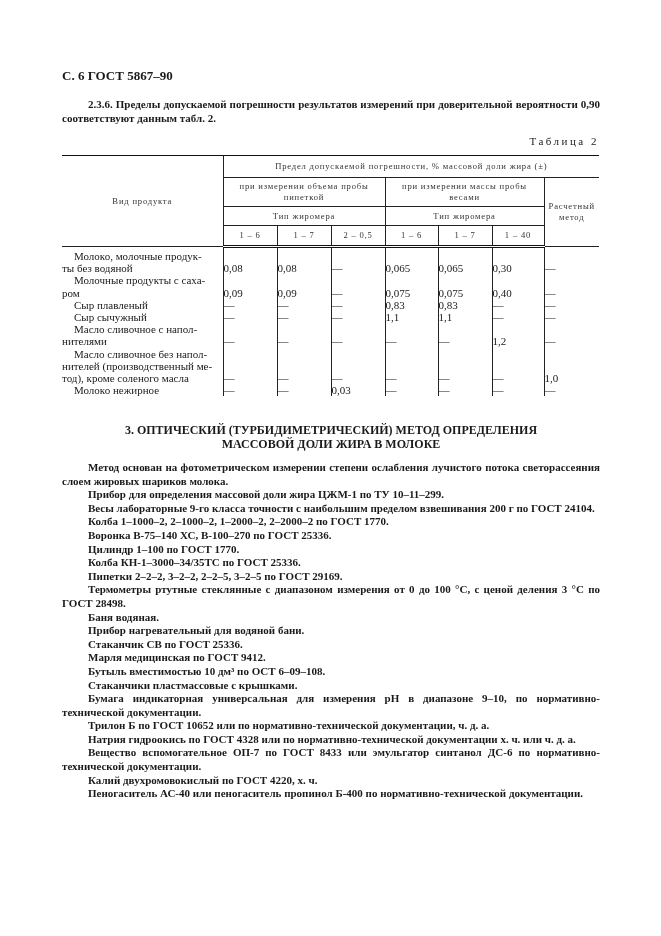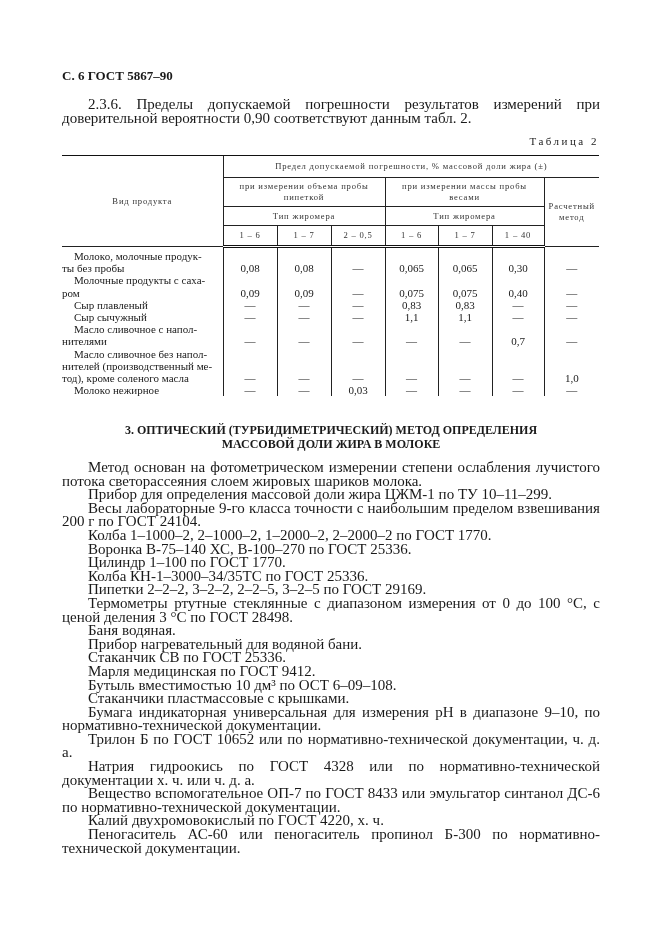--- a/index.html
+++ b/index.html
@@ -1,30 +1,30 @@
 <!DOCTYPE html>
 <html><head>
 <meta charset="utf-8">
 <style>
   html, body { margin: 0; padding: 0; background: #ffffff; }
   body { width: 661px; height: 936px; position: relative; overflow: hidden;
          font-family: "Liberation Serif", "DejaVu Serif", serif; color: #1a1a1a; }
   .page-header { position: absolute; left: 62px; top: 68px; font-weight: bold; font-size: 13px; text-align: right; }
-  .para { position: absolute; left: 62px; width: 538px; font-size: 15px; line-height: 13.6px; text-align: justify; }
+  .para { position: absolute; left: 62px; width: 538px; font-size: 11px; line-height: 13.6px; text-align: justify; font-weight: bold; }
   .indent { text-indent: 26px; }
   .table-caption { position: absolute; right: 62px; top: 135px; font-size: 11px; letter-spacing: 2.5px; }
   table.t2 { position: absolute; left: 62px; top: 155px; width: 537px; border-collapse: collapse; font-size: 11px; }
   table.t2 th { font-weight: normal; font-size: 8.6px; letter-spacing: 0.8px; color: #333; border-left: 1px solid #222; border-bottom: 1px solid #222; padding: 0; text-align: center; line-height: 11px; }
   table.t2 th.first { border-left: none; }
   table.t2 thead tr:first-child th { border-top: 1.5px solid #111; }
   table.t2 tr.h1 th { height: 21px; }
   table.t2 tr.h2 th { height: 28px; }
   table.t2 tr.h3 th { height: 18px; }
   table.t2 tr.h4 th { height: 19px; border-bottom: 3px double #111; }
-  table.t2 td { border-left: 1px solid #222; padding: 0; text-align: center; vertical-align: bottom; font-size: 11px; line-height: 12.2px; }
+  table.t2 td { border-left: 1px solid #222; padding: 0; vertical-align: bottom; font-size: 11px; line-height: 12.2px; }
   table.t2 td.name { border-left: none; text-align: left; vertical-align: top; padding-right: 4px; }
   table.t2 td.name .ti { display: block; text-indent: 12px; }
   table.t2 tbody tr:first-child td { padding-top: 3px; }
   .section-title { position: absolute; left: 62px; width: 538px; top: 423px; text-align: center; font-weight: bold; font-size: 12px; line-height: 14px; }
   .spaced { letter-spacing: 3.2px; }
 </style>
 </head>
 <body>
 
 <div class="page-header">С. 6 ГОСТ 5867–90</div>
@@ -64,21 +64,21 @@
       <th>2 – 0,5</th>
       <th>1 – 6</th>
       <th>1 – 7</th>
       <th>1 – 40</th>
     </tr>
   </thead>
   <tbody id="tbody">
       <tr>
         <td class="name">
           <span class="ti" style="display: block;">Молоко, молочные продук-</span>
-          <span class="" style="display: block;">ты без пробы</span>
+          <span class="" style="display: block;">ты без водяной</span>
         </td>
         <td>0,08</td>
         <td>0,08</td>
         <td>—</td>
         <td>0,065</td>
         <td>0,065</td>
         <td>0,30</td>
         <td>—</td>
       </tr>
       <tr>
@@ -121,21 +121,21 @@
       <tr>
         <td class="name">
           <span class="ti" style="display: block;">Масло сливочное с напол-</span>
           <span class="" style="display: block;">нителями</span>
         </td>
         <td>—</td>
         <td>—</td>
         <td>—</td>
         <td>—</td>
         <td>—</td>
-        <td>0,7</td>
+        <td>1,2</td>
         <td>—</td>
       </tr>
       <tr>
         <td class="name">
           <span class="ti" style="display: block;">Масло сливочное без напол-</span>
           <span class="" style="display: block;">нителей (производственный ме-</span>
           <span class="" style="display: block;">тод), кроме соленого масла</span>
         </td>
         <td>—</td>
         <td>—</td>
@@ -180,15 +180,15 @@
       <div class="indent">Прибор нагревательный для водяной бани.</div>
       <div class="indent">Стаканчик СВ по ГОСТ 25336.</div>
       <div class="indent">Марля медицинская по ГОСТ 9412.</div>
       <div class="indent">Бутыль вместимостью 10 дм³ по ОСТ 6–09–108.</div>
       <div class="indent">Стаканчики пластмассовые с крышками.</div>
       <div class="indent">Бумага индикаторная универсальная для измерения pH в диапазоне 9–10, по нормативно-технической документации.</div>
       <div class="indent">Трилон Б по ГОСТ 10652 или по нормативно-технической документации, ч. д. а.</div>
       <div class="indent">Натрия гидроокись по ГОСТ 4328 или по нормативно-технической документации х. ч. или ч. д. а.</div>
       <div class="indent">Вещество вспомогательное ОП-7 по ГОСТ 8433 или эмульгатор синтанол ДС-6 по нормативно-технической документации.</div>
       <div class="indent">Калий двухромовокислый по ГОСТ 4220, х. ч.</div>
-      <div class="indent">Пеногаситель АС-60 или пеногаситель пропинол Б-300 по нормативно-технической документации.</div>
+      <div class="indent">Пеногаситель АС-40 или пеногаситель пропинол Б-400 по нормативно-технической документации.</div>
     </div>
 </div>
 
 </body></html>

